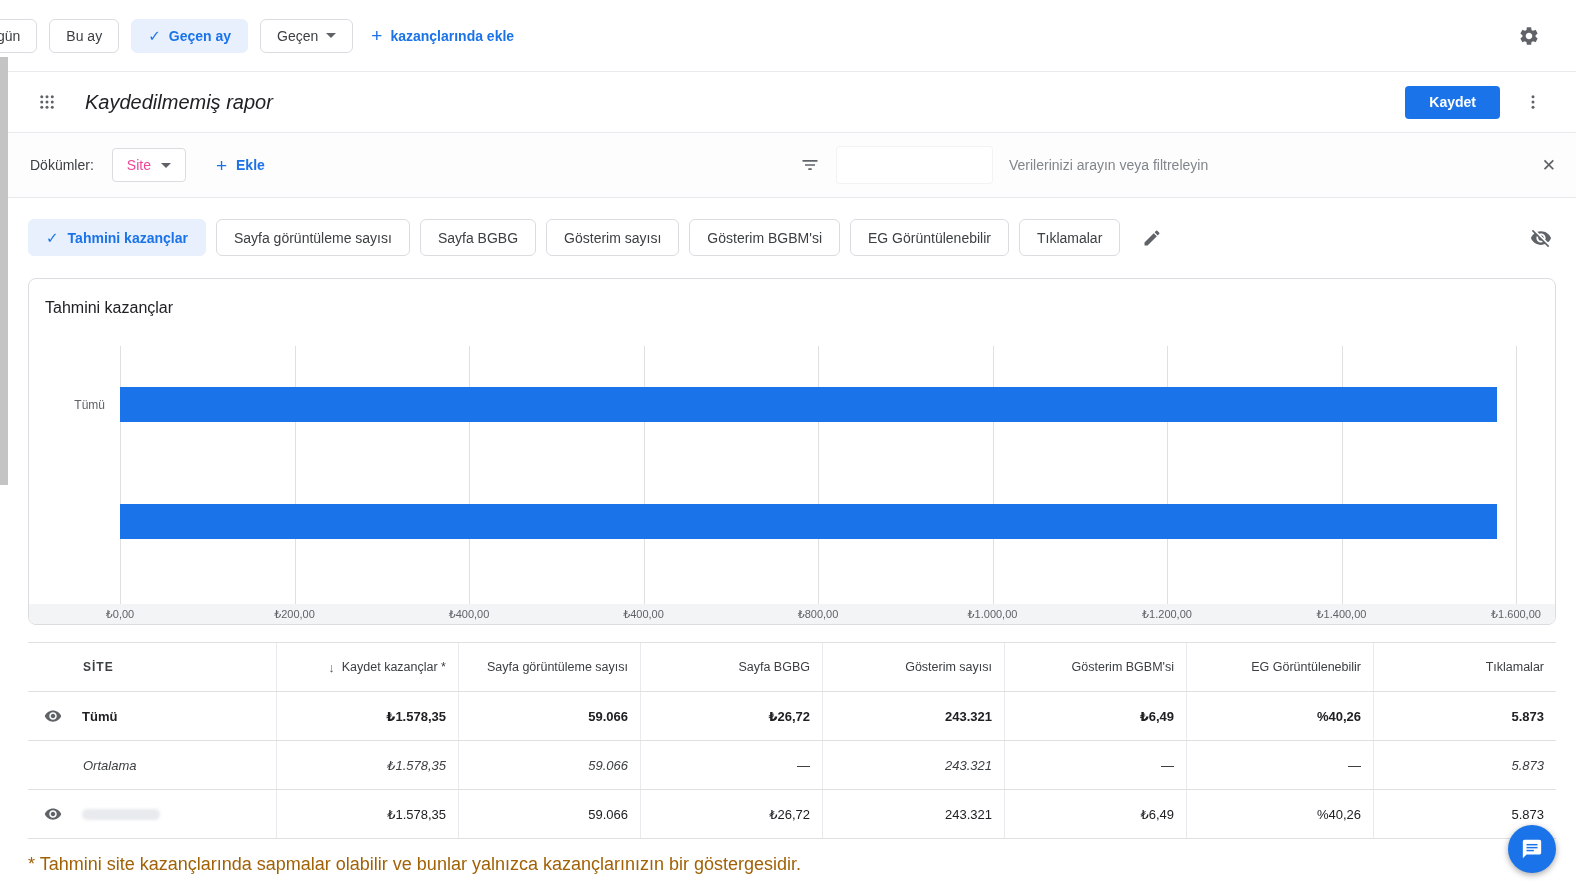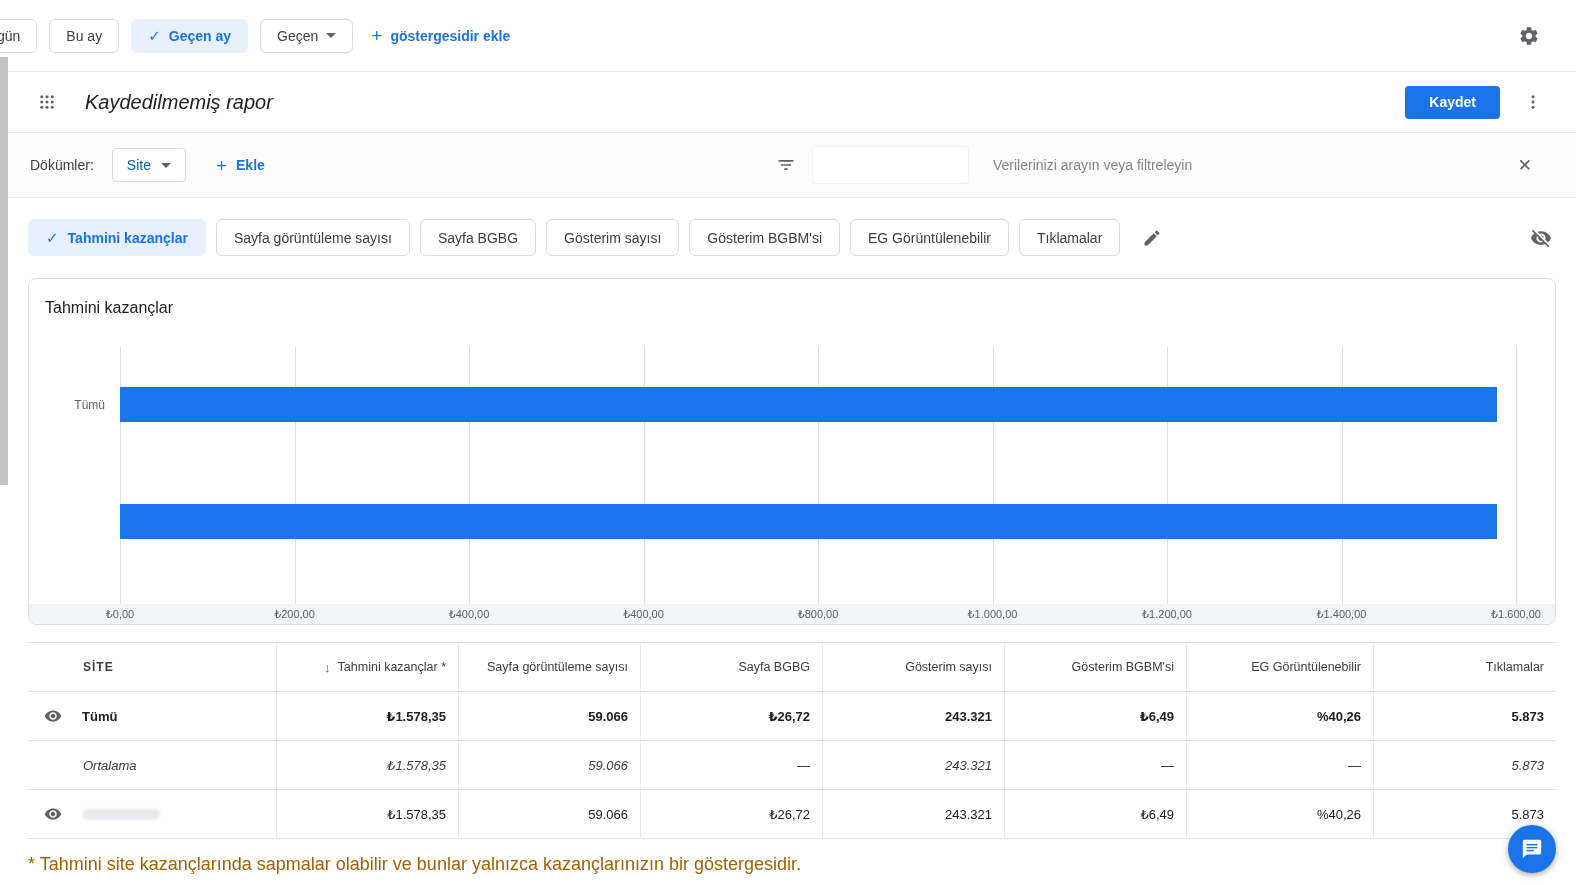--- a/index.html
+++ b/index.html
@@ -84,52 +84,52 @@
     cursor: pointer;
     font-family: inherit;
   }
   .kebab { margin-left: 20px; }
 
   
   .breakdown-row {
     height: 65px;
     display: flex;
     align-items: center;
-    padding: 0 40px 0 30px;
+    padding: 0 16px 0 30px;
     border-bottom: 1px solid #e8eaed;
     background: #fdfdfd;
   }
   .breakdown-label { font-size: 14px; color: #3c4043; }
   .dim-chip {
     margin-left: 18px;
     display: inline-flex; align-items: center; gap: 10px;
     height: 34px; padding: 0 14px;
     border: 1px solid #dadce0; border-radius: 4px;
-    background: #fff; font-size: 14px; color: #0369a1;
+    background: #fff; font-size: 14px; color: #ec4899;
     cursor: pointer; font-family: inherit;
   }
   .add-link {
     margin-left: 30px;
     display: inline-flex; align-items: center; gap: 9px;
     color: #1a73e8; font-size: 14px; font-weight: bold;
     background: none; border: none; cursor: pointer; font-family: inherit;
   }
   .search-group { display: flex; align-items: center; width: 764px; margin-left: auto; }
   .redacted-chip {
     width: 157px; height: 38px;
     background: #ffffff;
     border-radius: 4px;
     margin-left: 12px;
     box-shadow: 0 0 0 1px #f1f3f4 inset;
   }
   .search-input {
     flex: 1;
     border: none; outline: none; background: transparent;
     font-size: 14px; color: #3c4043;
-    margin-left: 24px;
+    margin-left: 16px;
     font-family: inherit;
   }
   .search-input::placeholder { color: #80868b; opacity: 1; }
   .x-icon { font-size: 17px; color: #5f6368; }
 
   
   .metric-row {
     display: flex;
     align-items: center;
     gap: 10px;
@@ -226,21 +226,21 @@
   <button class="chip selected">
     <span class="check">✓</span>
     <span>Geçen ay</span>
   </button>
   <button class="chip">
     <span>Geçen</span>
     <span class="caret"></span>
   </button>
   <button class="add-comparison">
     <span class="plus">+</span>
-    <span>göstergesidir ekle</span>
+    <span>kazançlarında ekle</span>
   </button>
   <button class="icon-btn ml-auto">
     <svg width="22" height="22" viewBox="0 0 24 24" fill="#5f6368">
         <path d="M19.14 12.94c.04-.3.06-.61.06-.94 0-.32-.02-.64-.07-.94l2.03-1.58a.49.49 0 0 0 .12-.61l-1.92-3.32a.49.49 0 0 0-.59-.22l-2.39.96c-.5-.38-1.03-.7-1.62-.94l-.36-2.54a.484.484 0 0 0-.48-.41h-3.84c-.24 0-.43.17-.47.41l-.36 2.54c-.59.24-1.13.57-1.62.94l-2.39-.96a.49.49 0 0 0-.59.22L2.74 8.87c-.12.21-.08.47.12.61l2.03 1.58c-.05.3-.09.63-.09.94s.02.64.07.94l-2.03 1.58a.49.49 0 0 0-.12.61l1.92 3.32c.12.22.37.29.59.22l2.39-.96c.5.38 1.03.7 1.62.94l.36 2.54c.05.24.24.41.48.41h3.84c.24 0 .44-.17.47-.41l.36-2.54c.59-.24 1.13-.56 1.62-.94l2.39.96c.22.08.47 0 .59-.22l1.92-3.32c.12-.22.07-.47-.12-.61l-2.01-1.58zM12 15.6c-1.98 0-3.6-1.62-3.6-3.6s1.62-3.6 3.6-3.6 3.6 1.62 3.6 3.6-1.62 3.6-3.6 3.6z"></path>
       </svg>
   </button>
 </div>
 
 <div class="report-header">
   <button class="icon-btn">
@@ -362,21 +362,21 @@
       <span class="tick" style="left:100%">₺1.600,00</span>
     </div>
   </div>
 </div>
 
 <div class="data-table">
   <div class="t-row t-head">
     <div class="t-cell first">SİTE</div>
     <div class="t-cell">
       <span class="sort-arrow">↓</span>
-      <span>Tahmini kazançlar *</span>
+      <span>Kaydet kazançlar *</span>
     </div>
     <div class="t-cell">Sayfa görüntüleme sayısı</div>
     <div class="t-cell">Sayfa BGBG</div>
     <div class="t-cell">Gösterim sayısı</div>
     <div class="t-cell">Gösterim BGBM'si</div>
     <div class="t-cell">EG Görüntülenebilir</div>
     <div class="t-cell">Tıklamalar</div>
   </div>
 
   <div class="t-row row-bold">

